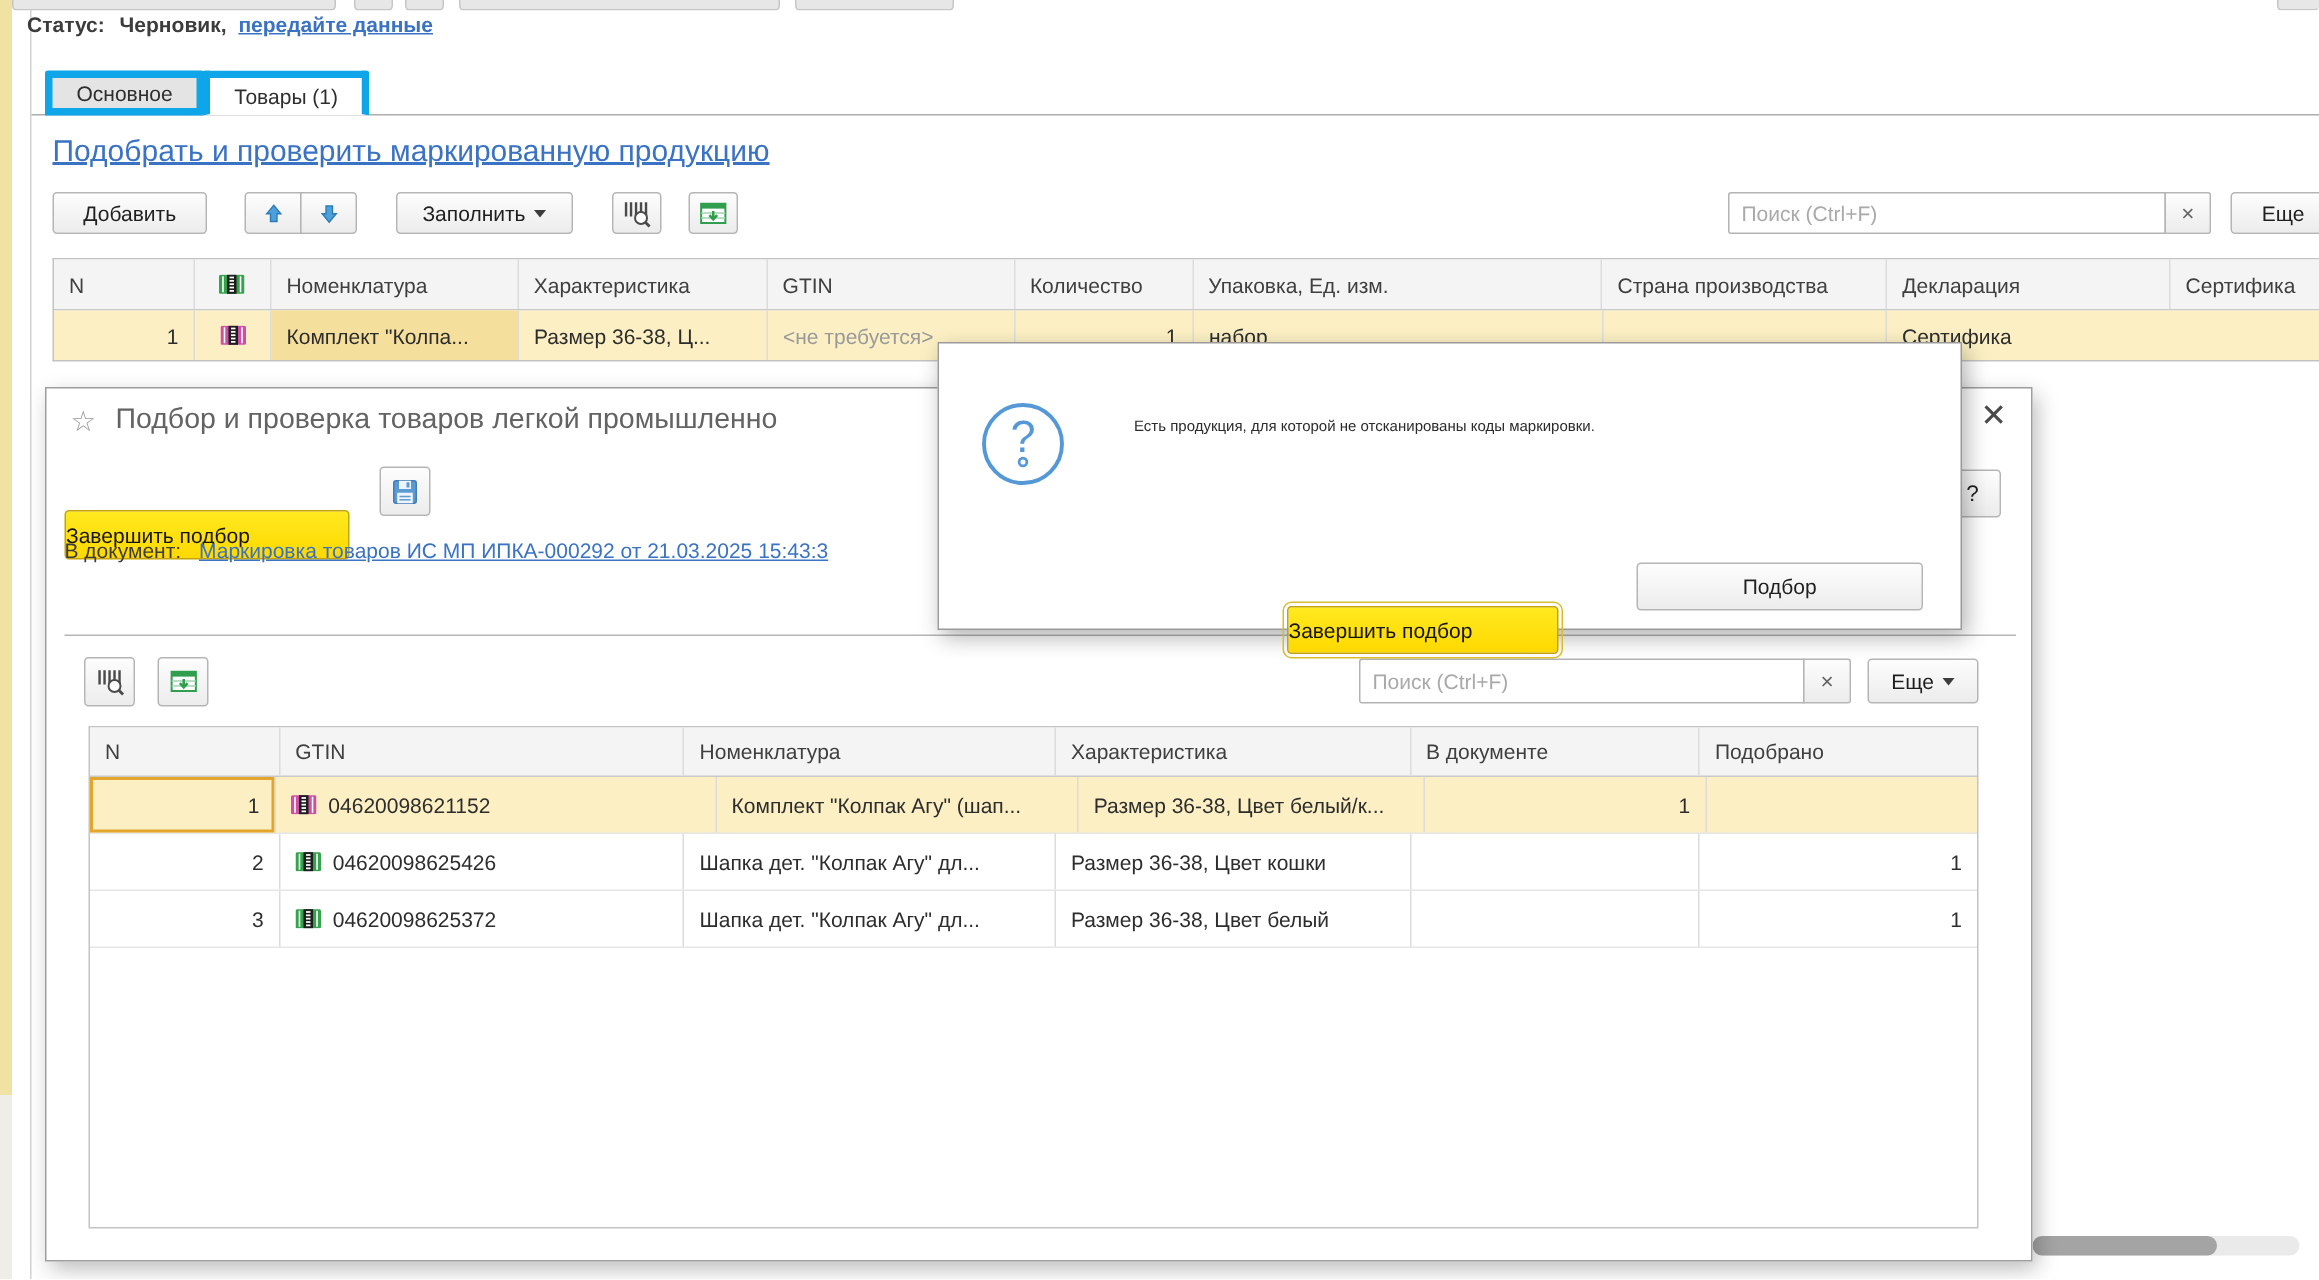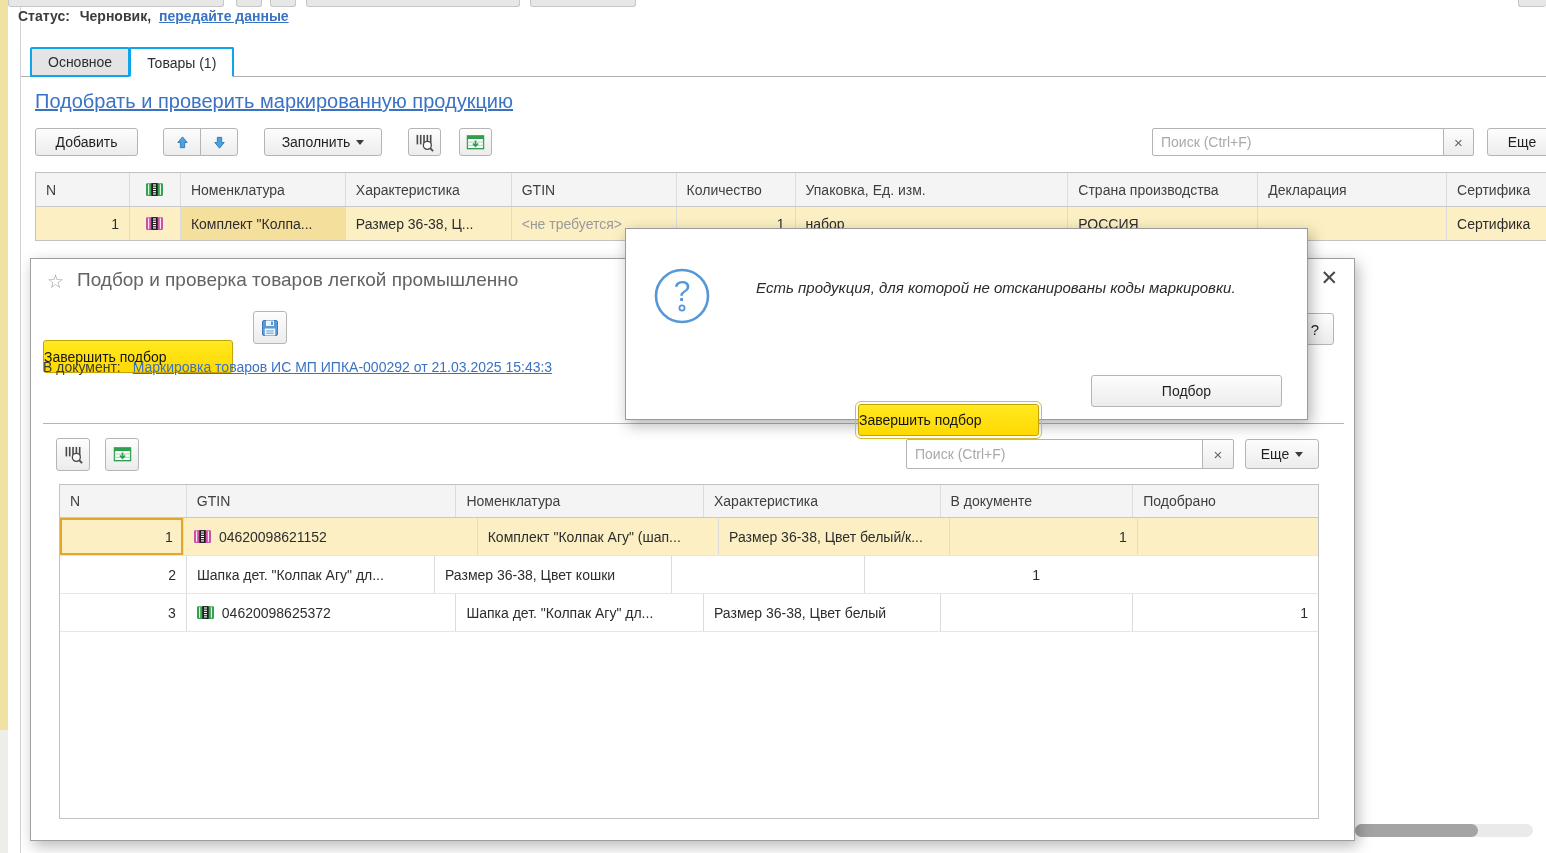--- a/index.html
+++ b/index.html
@@ -15,21 +15,21 @@
   
   .topcrop { position:absolute; top:0; height:7px; background:#e7e7e7; border:1px solid #c6c6c6; border-top:none; border-radius:0 0 3px 3px; }
 
   .status-line { position:absolute; left:18px; top:8px; font-size:14px; color:#3c3c3c;font-weight:bold; }
   .status-line a, .link { color:#3a72c4; text-decoration:underline; cursor:pointer; }
 
   
   .tabbar { position:absolute; left:30px; top:47px; display:flex; z-index:3; }
   .tabline { position:absolute; left:21px; top:76px; width:1525px; height:1px; background:#adadad; z-index:2; }
   .tab { height:30px; display:flex; align-items:center; padding:0 16px; font-size:14px; color:#2e2e2e;
-         border:2px solid #0ea5e9; border-radius:2px 2px 0 0; background:#e4e4e4; margin-right:-1px; position:relative; z-index:2; }
+         border:5px solid #0ea5e9; border-radius:2px 2px 0 0; background:#e4e4e4; margin-right:-1px; position:relative; z-index:2; }
   .tab.active { background:#fff; border-bottom:1px solid #fff; z-index:4; }
 
   .pick-link { position:absolute; left:35px; top:90px; font-size:20px; }
 
   
   .btn { display:inline-flex; align-items:center; justify-content:center; gap:6px;
          background:linear-gradient(180deg,#fdfdfd 0%,#ececec 100%);
          border:1px solid #b5b5b5; border-radius:3px; font-size:14px; color:#1f1f1f; cursor:pointer; }
   .caret { width:0; height:0; border-left:4px solid transparent; border-right:4px solid transparent; border-top:5px solid #3c3c3c; display:inline-block; }
   .icon-btn svg { display:block; }
@@ -64,21 +64,21 @@
                 border-radius:3px; font-size:14px; color:#151515; display:inline-flex; align-items:center; justify-content:flex-start; cursor:pointer;margin-top:29px; }
   .doc-line { position:absolute; left:12px; top:100px; font-size:14px; color:#3c3c3c; white-space:nowrap; }
 
   .dlg-tabbar { position:absolute; left:12px; top:134px; display:flex; z-index:3; }
   .dlg-tabline { position:absolute; left:12px; top:164px; width:1301px; height:1px; background:#b5b5b5; z-index:2; }
 
   
   .modal { position:absolute; left:625px; top:228px; width:683px; height:192px; background:#fff;
            border:1px solid #9a9a9a; box-shadow:3px 5px 14px rgba(0,0,0,.3); z-index:20; }
   .q-circle { position:absolute; left:27px; top:38px; }
-  .modal-msg { position:absolute; left:130px; top:50px; width:540px; font-size:15px; color:#2b2b2b;font-style:italic; }
+  .modal-msg { position:absolute; left:130px; top:50px; width:540px; font-size:10px; color:#2b2b2b; }
   .default-ring { outline:1px solid #d8bc2e; outline-offset:2px; }
 
   .hscroll-track { position:absolute; left:1355px; top:824px; width:178px; height:13px; background:#eaeaea; border-radius:7px; }
   .hscroll-thumb { position:absolute; left:0; top:0; width:123px; height:13px; background:#a4a4a4; border-radius:7px; cursor:grab; }
 </style>
 </head>
 <body>
 
 <div id="screen">
 
@@ -240,23 +240,20 @@
           <span>Размер 36-38, Ц...</span>
         </div>
       <div class="g-cell muted" style="width:165px;">
           <span>&lt;не требуется&gt;</span>
         </div>
       <div class="g-cell num" style="width:119px;">
           <span>1</span>
         </div>
       <div class="g-cell" style="width:273px;">
           <span>набор</span>
-        </div>
-      <div class="g-cell" style="width:190px;">
-          <span>РОССИЯ</span>
         </div>
       <div class="g-cell" style="width:189px;">
           <span></span>
         </div>
       <div class="g-cell" style="width:99px;border-right:none;">
           <span>Сертифика</span>
         </div>
     </div>
   </div>
 
@@ -382,20 +379,36 @@
           </div>
         <div class="g-cell num" style="width:185px;border-right:none;">
             <span></span>
           </div>
       </div>
 
       <div class="g-row" style="height:38px;">
         <div class="g-cell num" style="width:127px;">
             <span>2</span>
           </div>
+        <div class="g-cell" style="width:270px;gap:8px;">
+          <span class="bc-icon"><svg width="17" height="13" viewBox="0 0 16 12">
+                <rect width="16" height="12" rx="1" fill="#35a24d"></rect>
+                <line x1="2.5" y1="1" x2="2.5" y2="11" stroke="#fff"></line>
+                <line x1="13.5" y1="1" x2="13.5" y2="11" stroke="#fff"></line>
+                <rect x="5" y="0" width="6" height="12" fill="#1d1d1d"></rect>
+                <g fill="#fff">
+                  <rect x="6.6" y="1.2" width="2.8" height="1.1"></rect>
+                  <rect x="6.6" y="3.3" width="2.8" height="1.1"></rect>
+                  <rect x="6.6" y="5.4" width="2.8" height="1.1"></rect>
+                  <rect x="6.6" y="7.5" width="2.8" height="1.1"></rect>
+                  <rect x="6.6" y="9.6" width="2.8" height="1.1"></rect>
+                </g>
+              </svg></span>
+          <span>04620098625426</span>
+        </div>
         <div class="g-cell" style="width:248px;">
             <span>Шапка дет. "Колпак Агу" дл...</span>
           </div>
         <div class="g-cell" style="width:237px;">
             <span>Размер 36-38, Цвет кошки</span>
           </div>
         <div class="g-cell num" style="width:193px;">
             <span></span>
           </div>
         <div class="g-cell num" style="width:185px;border-right:none;">

